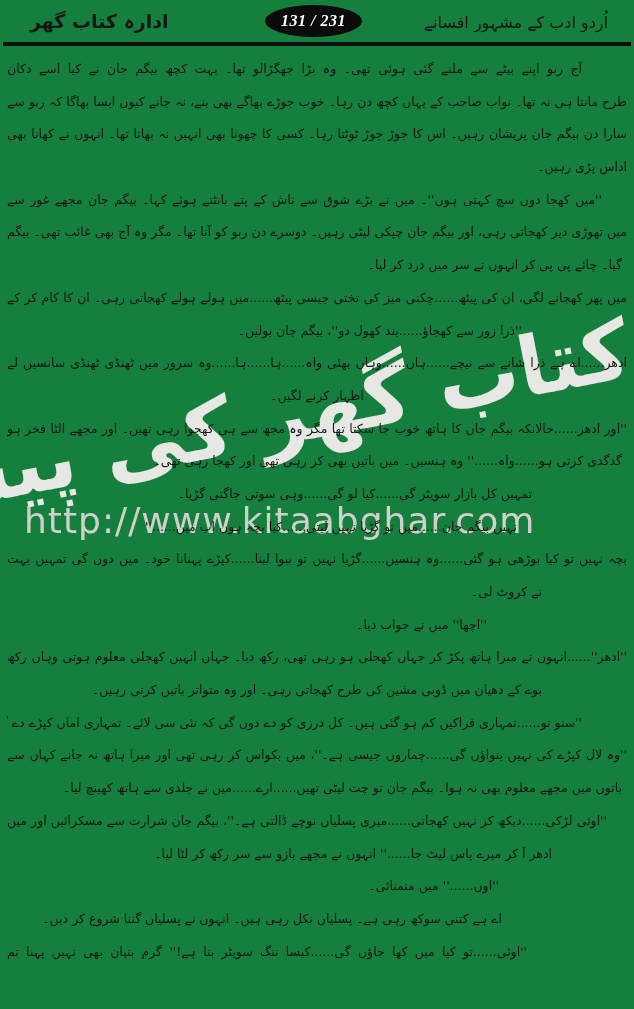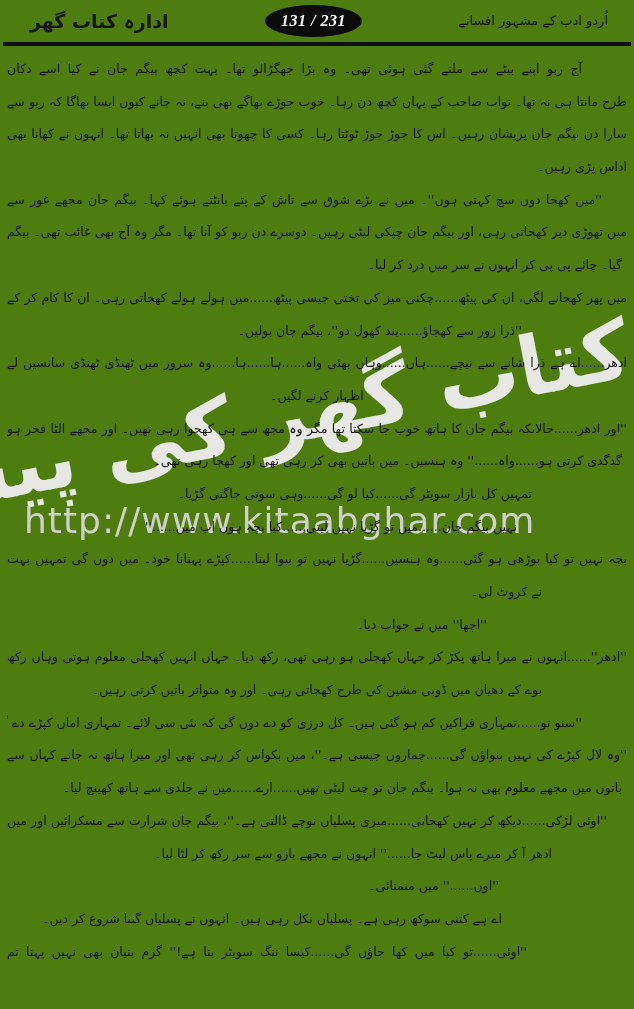--- a/index.html
+++ b/index.html
@@ -1,24 +1,24 @@
 <!DOCTYPE html>
 <html lang="ur"><head>
 <meta charset="utf-8">
 <style>
   html,body{margin:0;padding:0;background:#888;}
   .page{
     position:relative;width:634px;height:1009px;margin:0 auto;
-    background:#4d7c0f;overflow:hidden;
+    background:#15803d;overflow:hidden;
     font-family:"DejaVu Sans",sans-serif;color:#161616;
   }
   
   .hdr{position:absolute;top:0;left:0;right:0;height:42px;}
   .h-left{position:absolute;left:30px;top:10px;font-size:19px;font-weight:bold;direction:rtl;white-space:nowrap;}
-  .h-right{position:absolute;right:26px;top:13px;font-size:13px;direction:rtl;white-space:nowrap;}
+  .h-right{position:absolute;right:26px;top:13px;font-size:16px;direction:rtl;white-space:nowrap;}
   .h-badge{position:absolute;left:265px;top:5px;width:97px;height:32px;background:#0b0b0b;
     border-radius:50%;display:flex;align-items:center;justify-content:center;}
   .h-badge span{color:#ffffff;font-weight:bold;font-style:italic;font-size:16px;letter-spacing:.5px;direction:ltr;font-family:Liberation Serif, serif;}
   .rule{position:absolute;top:42px;left:3px;right:3px;height:4px;background:#101010;}
   
   .wm-diagonal{
     position:absolute;top:368px;left:0;width:634px;text-align:center;
     font-size:82px;line-height:82px;color:#e7e7e3;direction:rtl;white-space:nowrap;
     transform:rotate(-11deg);z-index:0;font-weight:bold;
   }

